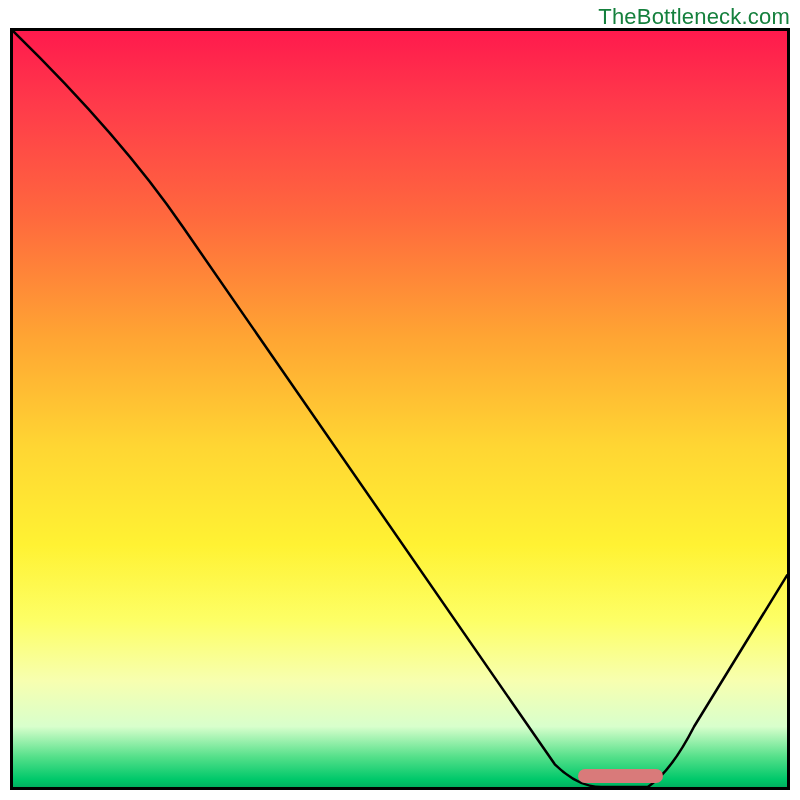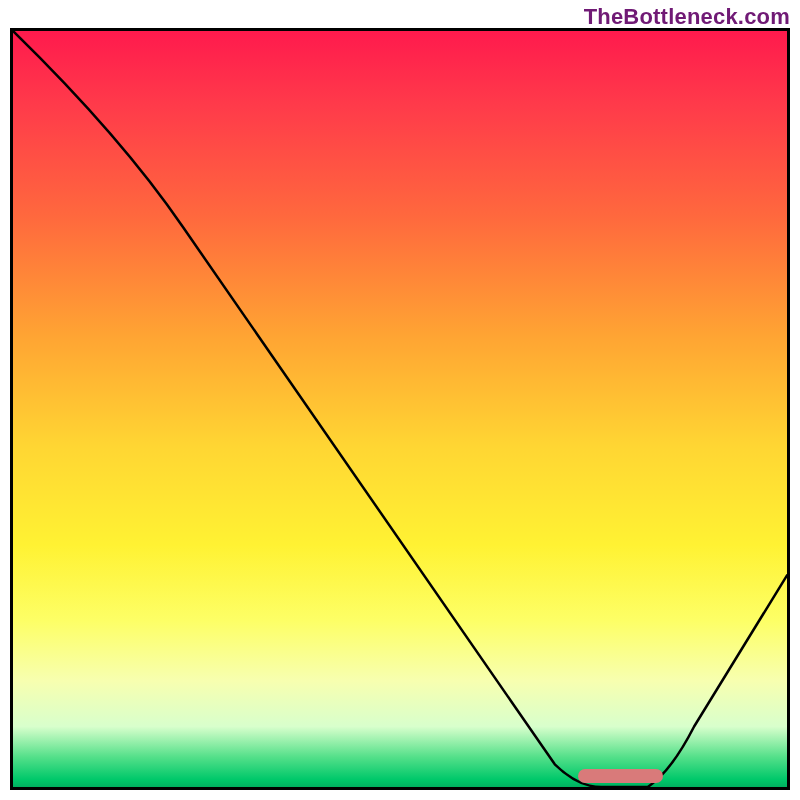--- a/index.html
+++ b/index.html
@@ -36,23 +36,23 @@
       #d8ffcc 92%,
       #55e08a 96%,
       #00c86a 99%,
       #00b060 100%
     );
   }
   .watermark {
     position: absolute;
     top: 4px;
     right: 10px;
-    color: #701a75;
+    color: #15803d;
     font-size: 22px;
-    font-weight: 700;
+    font-weight: 400;
     letter-spacing: 0.2px;
   }
   svg.curve {
     position: absolute;
     inset: 0;
     width: 100%;
     height: 100%;
   }
   .optimal-marker {
     position: absolute;

